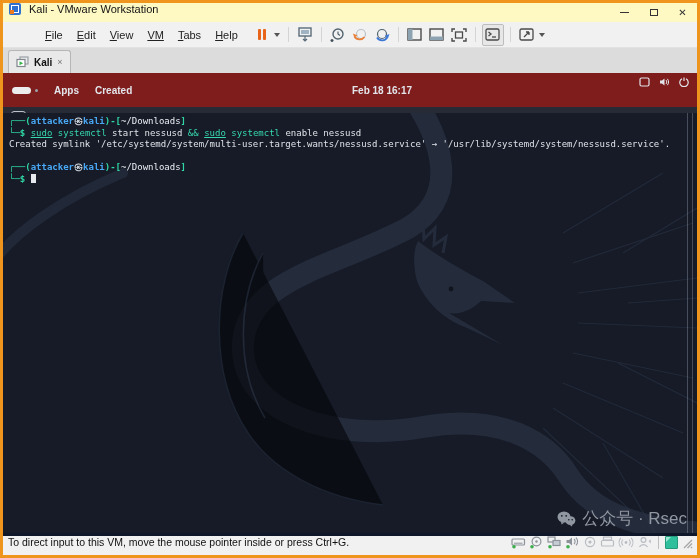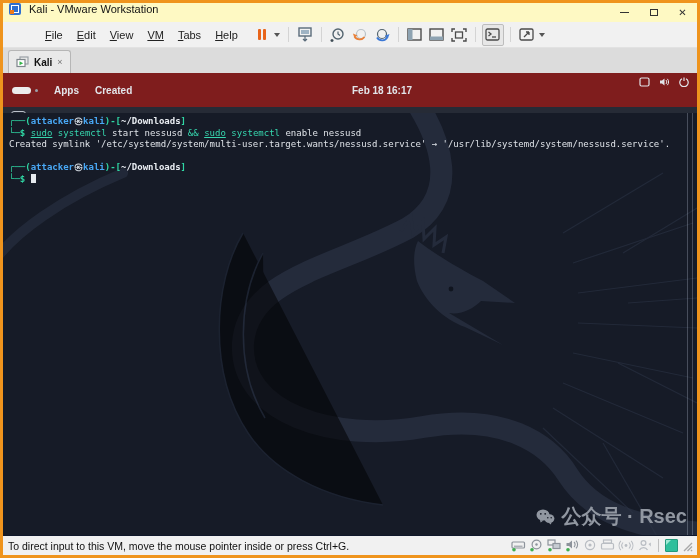--- a/index.html
+++ b/index.html
@@ -52,31 +52,31 @@
   .hdr-right{position:absolute;right:8px;top:0;height:23px;display:flex;align-items:center;gap:9px;}
   .circle-btn{width:11px;height:11px;border-radius:50%;background:#495061;display:flex;align-items:center;justify-content:center;}
   .circle-btn.close{background:#2e6ce6;color:#fff;font-size:8px;line-height:8px;font-weight:bold;}
   .term-body{position:absolute;top:40px;left:0;right:0;bottom:0;background:#161b27;overflow:hidden;}
   .term-bg{position:absolute;inset:0;}
   .term-lines{position:relative;padding:3px 10px 0 6px;font-family:"DejaVu Sans Mono",monospace;
               font-size:9px;line-height:11.5px;white-space:pre;}
   .t-frame{color:#2fd7a4;font-weight:bold;}
   .t-user{color:#49a8f5;font-weight:bold;}
   .t-glyph{color:#cfd6dd;font-weight:bold;}
-  .t-path{color:#eaeef3;font-weight:bold;}
+  .t-path{color:#eaeef3;font-weight:normal;}
   .t-cmd{color:#36d6ae;}
   .t-underline{text-decoration:underline;margin-top:11px;}
   .t-plain{color:#dfe3e8;}
   .t-cursor{display:inline-block;width:5px;height:9px;background:#e6eaee;vertical-align:-1px;}
   .term-scrollbar{position:absolute;right:4px;top:0;bottom:0;width:4px;
                   border-left:1px solid rgba(190,200,215,.30);border-right:1px solid rgba(190,200,215,.30);}
-  .watermark{position:absolute;right:10px;bottom:6px;display:flex;align-items:center;gap:6px;color:#9197a1;font-size:20px;font-weight:bold;}
-  
-  .statusbar{position:absolute;bottom:0;left:0;right:0;height:19px;background:#f1f1f1;border-top:1px solid #0f172a;
-             display:flex;align-items:center;}
+  .watermark{position:absolute;right:10px;bottom:6px;display:flex;align-items:center;gap:6px;color:#9197a1;font-size:17px;}
+  
+  .statusbar{position:absolute;bottom:0;left:0;right:0;height:19px;background:#f1f1f1;border-top:3px solid #0f172a;
+             display:flex;align-items:flex-start;}
   .status-msg{font-size:10.5px;color:#111;margin-left:5px;white-space:nowrap;}
   .dev-row{margin-left:auto;display:flex;align-items:center;gap:3px;margin-right:4px;}
   .dev-sep{width:1px;height:13px;background:#bfbfbf;margin:0 3px;}
   .note-icon{width:11px;height:11px;background:#2fbf9c;border:1px solid #249a7d;border-radius:1px;position:relative;}
   .note-icon::before{content:"";position:absolute;left:0;top:0;border-top:5px solid #9fe9d4;border-right:5px solid transparent;}
 </style>
 </head>
 <body>
 
 <div id="app">

